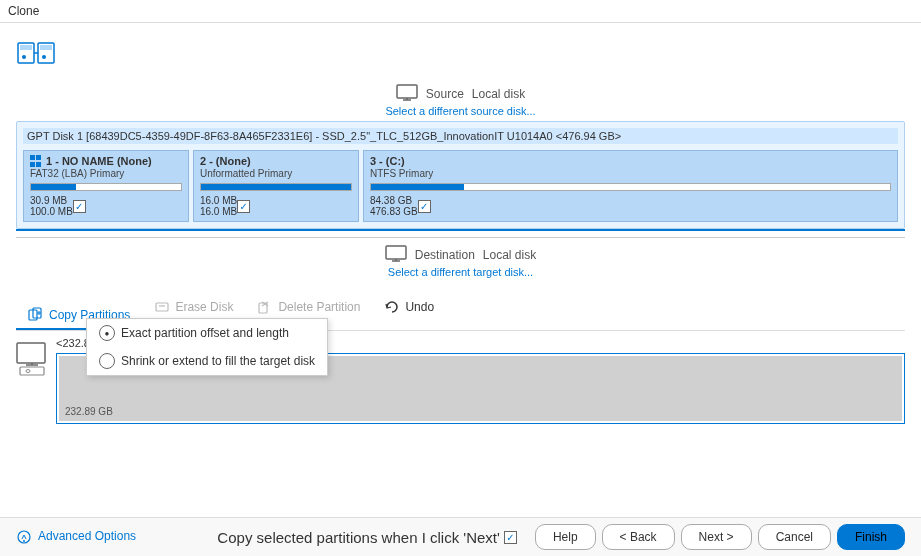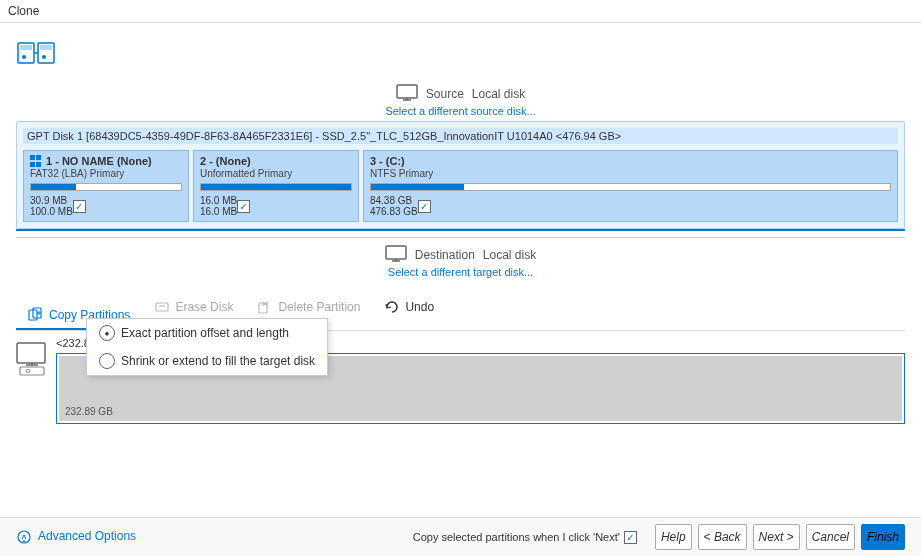--- a/index.html
+++ b/index.html
@@ -252,34 +252,33 @@
     }
     .footer-right {
       display: flex;
       align-items: center;
       gap: 6px;
     }
     .footer-checkbox-row {
       display: flex;
       align-items: center;
       gap: 4px;
-      font-size: 11px;
+      font-size: 15px;
       color: #333;
       margin-right: 12px;
       justify-content: flex-end;
     }
     .footer-btn {
-      padding: 5px 5px;
+      padding: 5px 17px;
       border: 1px solid #aaa;
       background: #fff;
       cursor: pointer;
       font-size: 12px;
       color: #333;
-      border-radius: 2px;
-      font-style: italic;
+      border-radius: 10px;
     }
     .footer-btn.primary {
       background: #0078d4;
       color: #000000;
       border-color: #0078d4;
     }
     .blue-line {
       height: 2px;
       background: #0078d4;
       margin: 0;

